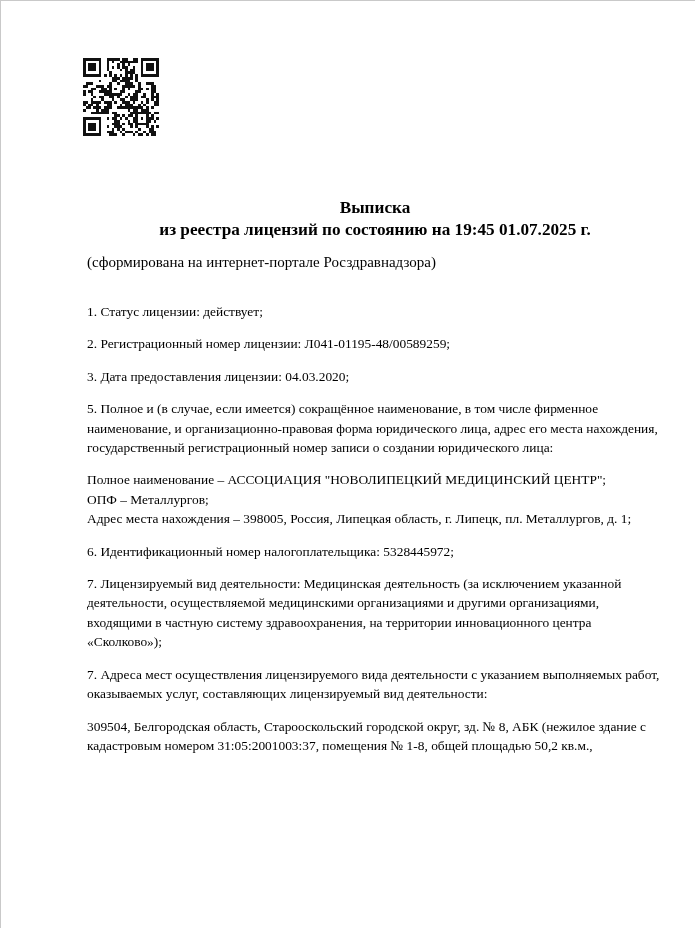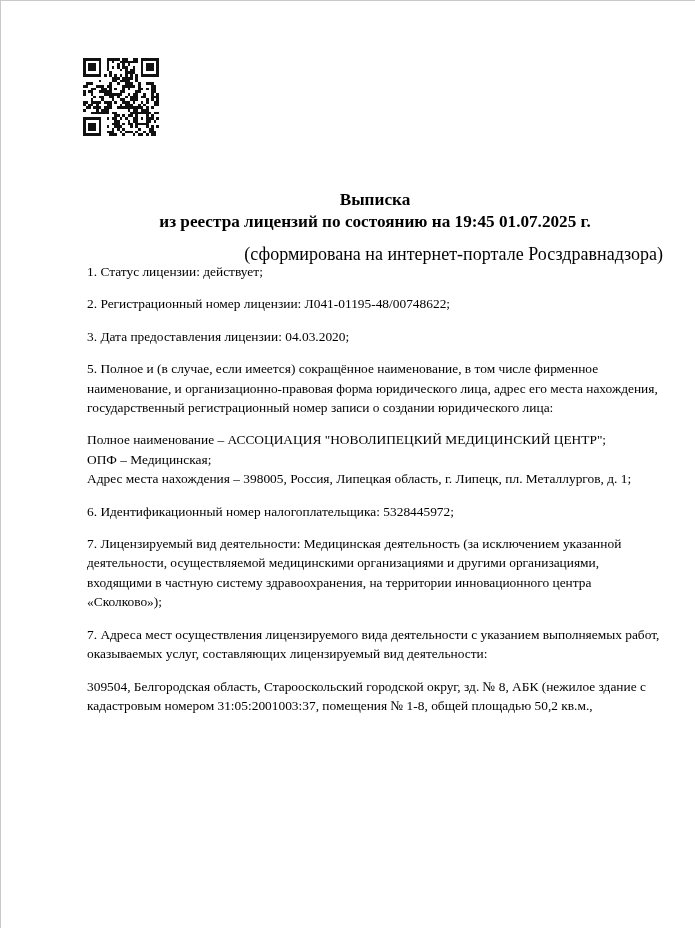--- a/index.html
+++ b/index.html
@@ -16,39 +16,39 @@
     color: #000000;
   }
   .qr {
     position: absolute;
     left: 82px;
     top: 57px;
   }
   .content {
     position: absolute;
     left: 86px;
-    top: 188px;
+    top: 196px;
     width: 576px;
     font-size: 13.4px;
     line-height: 19.4px;
     text-align: left;
   }
   .title {
     text-align: center;
     font-weight: 700;
     font-size: 17.2px;
     line-height: 22px;
   }
   .subtitle {
-    text-align: right;
-    font-size: 18px;
+    text-align: left;
+    font-size: 15px;
     line-height: 15px;
     margin-top: 14px;
   }
-  .bodytext { }
+  .bodytext { margin-top: 32px; }
   .par { margin: 0 0 13px 0; }
   .par:last-child { margin-bottom: 0; }
 </style>
 </head>
 <body>
 
 <div class="page">
 
   <svg class="qr" width="76" height="78" viewBox="0 0 29 29" preserveAspectRatio="none" shape-rendering="crispEdges" fill="#111111">
       <rect x="0" y="0" width="1" height="1"></rect>
@@ -470,27 +470,27 @@
 
     <div class="title">
       <div>Выписка</div>
       <div>из реестра лицензий по состоянию на 19:45 01.07.2025 г.</div>
     </div>
 
     <div class="subtitle">(сформирована на интернет-портале Росздравнадзора)</div>
 
     <div class="bodytext">
       <p class="par">1. Статус лицензии: действует;</p>
-      <p class="par">2. Регистрационный номер лицензии: Л041-01195-48/00748622;</p>
+      <p class="par">2. Регистрационный номер лицензии: Л041-01195-48/00589259;</p>
       <p class="par">3. Дата предоставления лицензии: 04.03.2020;</p>
       <p class="par">5. Полное и (в случае, если имеется) сокращённое наименование, в том числе фирменное наименование, и организационно-правовая форма юридического лица, адрес его места нахождения, государственный регистрационный номер записи о создании юридического лица:</p>
 
       <div class="par">
         <div>Полное наименование – АССОЦИАЦИЯ "НОВОЛИПЕЦКИЙ МЕДИЦИНСКИЙ ЦЕНТР";</div>
-        <div>ОПФ – Медицинская;</div>
+        <div>ОПФ – Металлургов;</div>
         <div>Адрес места нахождения – 398005, Россия, Липецкая область, г. Липецк, пл. Металлургов, д. 1;</div>
       </div>
 
       <p class="par">6. Идентификационный номер налогоплательщика: 5328445972;</p>
       <p class="par">7. Лицензируемый вид деятельности: Медицинская деятельность (за исключением указанной деятельности, осуществляемой медицинскими организациями и другими организациями, входящими в частную систему здравоохранения, на территории инновационного центра «Сколково»);</p>
       <p class="par">7. Адреса мест осуществления лицензируемого вида деятельности с указанием выполняемых работ, оказываемых услуг, составляющих лицензируемый вид деятельности:</p>
       <p class="par">309504, Белгородская область, Старооскольский городской округ, зд. № 8, АБК (нежилое здание с кадастровым номером 31:05:2001003:37, помещения № 1-8, общей площадью 50,2 кв.м.,</p>
     </div>
 
   </div>

